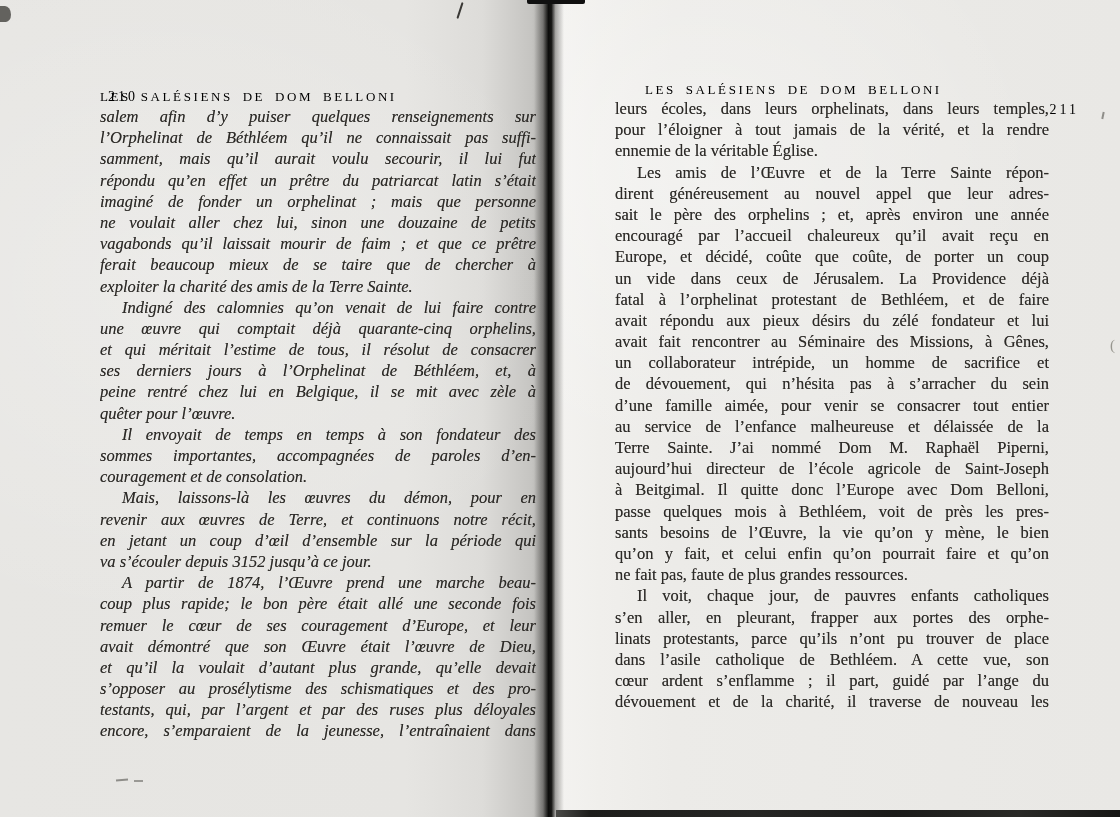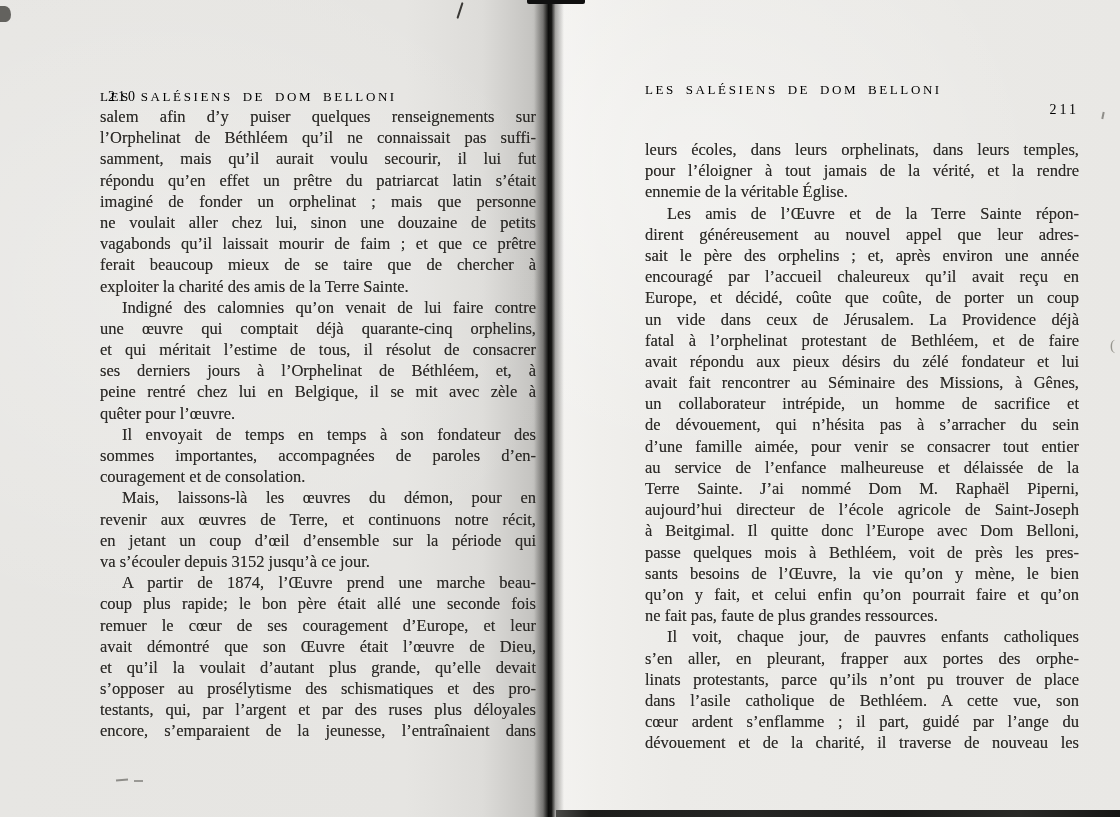--- a/index.html
+++ b/index.html
@@ -83,22 +83,22 @@
   .header-right { left: 645px; top: 82px;  width: 434px; }
   .header-left  .pageno { left: 8px; }
   .header-right .pageno { right: 0; margin-top: 20px; }
   
   .body-text {
     position: absolute;
     color: #2c2a27;
     font-size: 16.5px;
     text-shadow: 0 0 0.5px rgba(44,42,39,0.55);
   }
-  .body-left  { left: 100px; top: 107px; width: 436px; }
-  .body-right { left: 645px; top: 99px;  width: 434px; margin-top: 41px; }
+  .body-left  { left: 100px; top: 107px; width: 436px; font-style: italic; }
+  .body-right { left: 615px; top: 99px;  width: 434px; }
   .line {
     height: 21.2px;
     overflow: hidden;
     text-align: justify;
     text-align-last: justify;
   }
   .line.para-end { text-align-last: left; }
   .line.indent   { text-indent: 22px; }
   
   .mark { position: absolute; }

